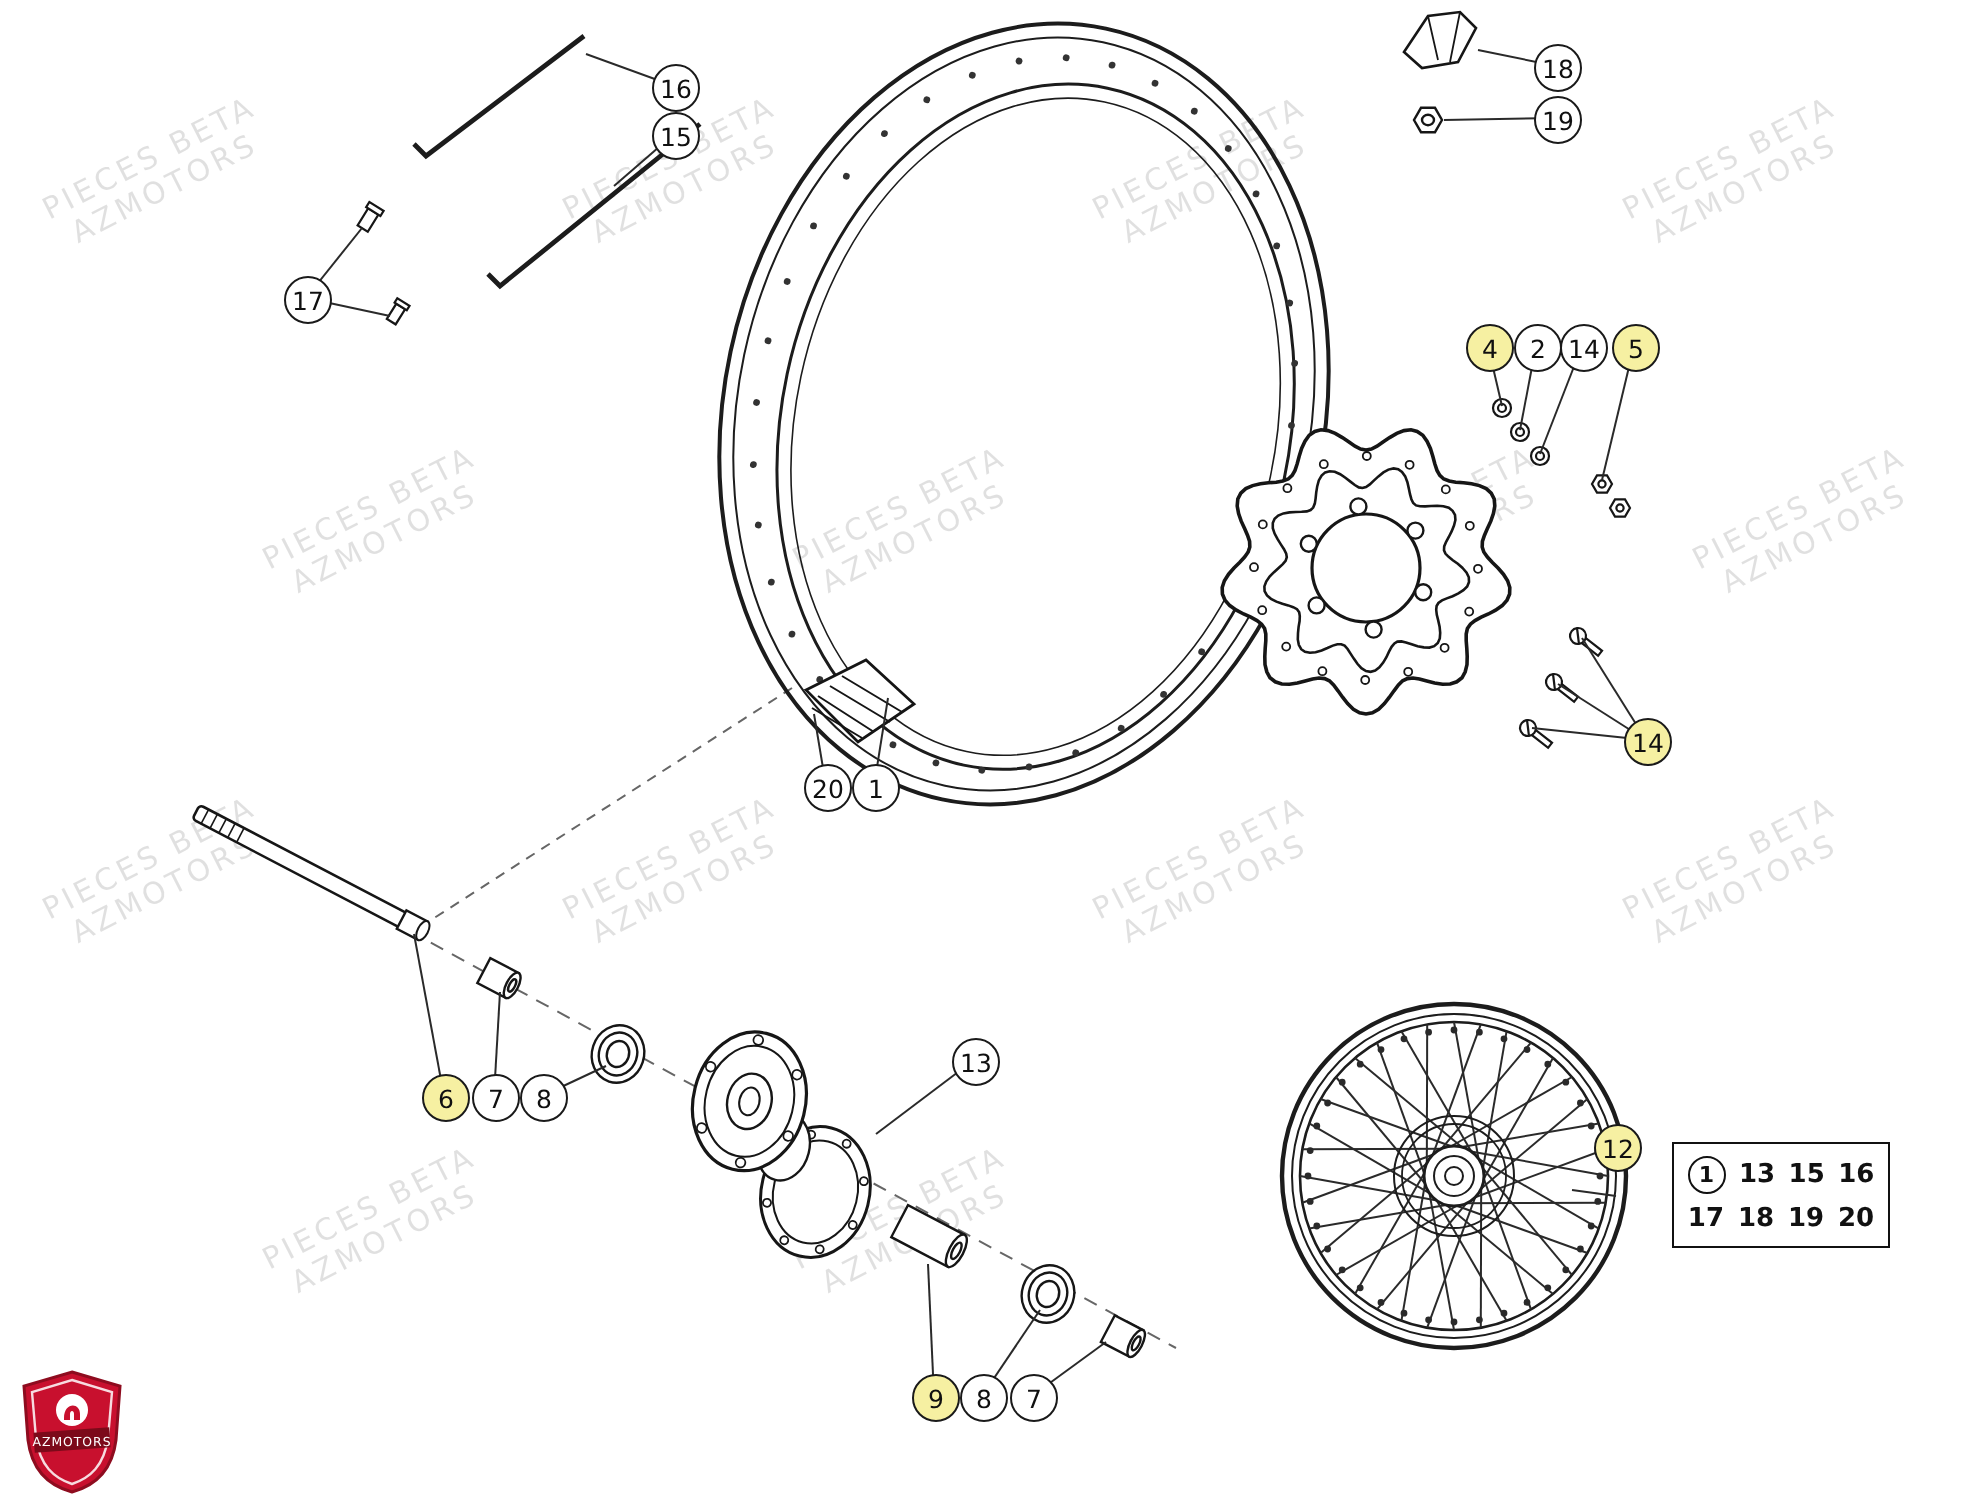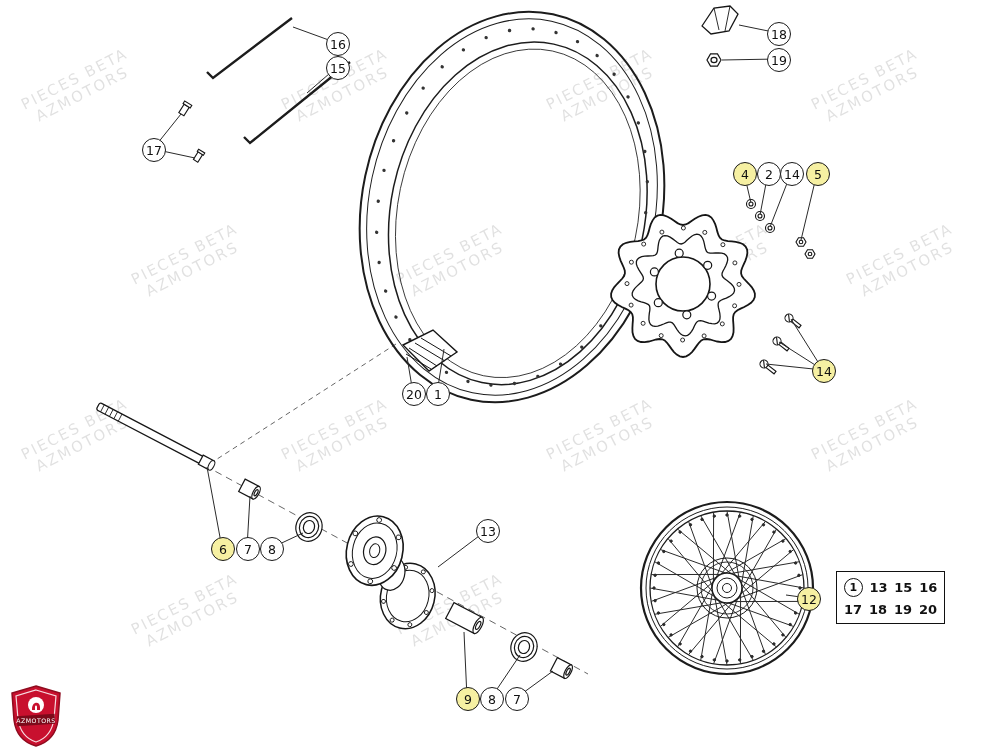--- a/index.html
+++ b/index.html
@@ -433,21 +433,21 @@
   <div class="callout hl" style="left:812px;top:359px">14</div>
   <div class="callout" style="left:402px;top:382px">20</div>
   <div class="callout" style="left:426px;top:382px">1</div>
   <div class="callout hl" style="left:211px;top:537px">6</div>
   <div class="callout" style="left:236px;top:537px">7</div>
   <div class="callout" style="left:260px;top:537px">8</div>
   <div class="callout" style="left:476px;top:519px">13</div>
   <div class="callout hl" style="left:456px;top:687px">9</div>
   <div class="callout" style="left:480px;top:687px">8</div>
   <div class="callout" style="left:505px;top:687px">7</div>
-  <div class="callout hl" style="left:797px;top:587px">12</div>
+  <div class="callout hl" style="left:797px;top:562px">12</div>
 
   <div class="legend">
     <div class="row">
       <span class="num circled">1</span>
       <span class="num">13</span>
       <span class="num">15</span>
       <span class="num">16</span>
     </div>
     <div class="row">
       <span class="num">17</span>

